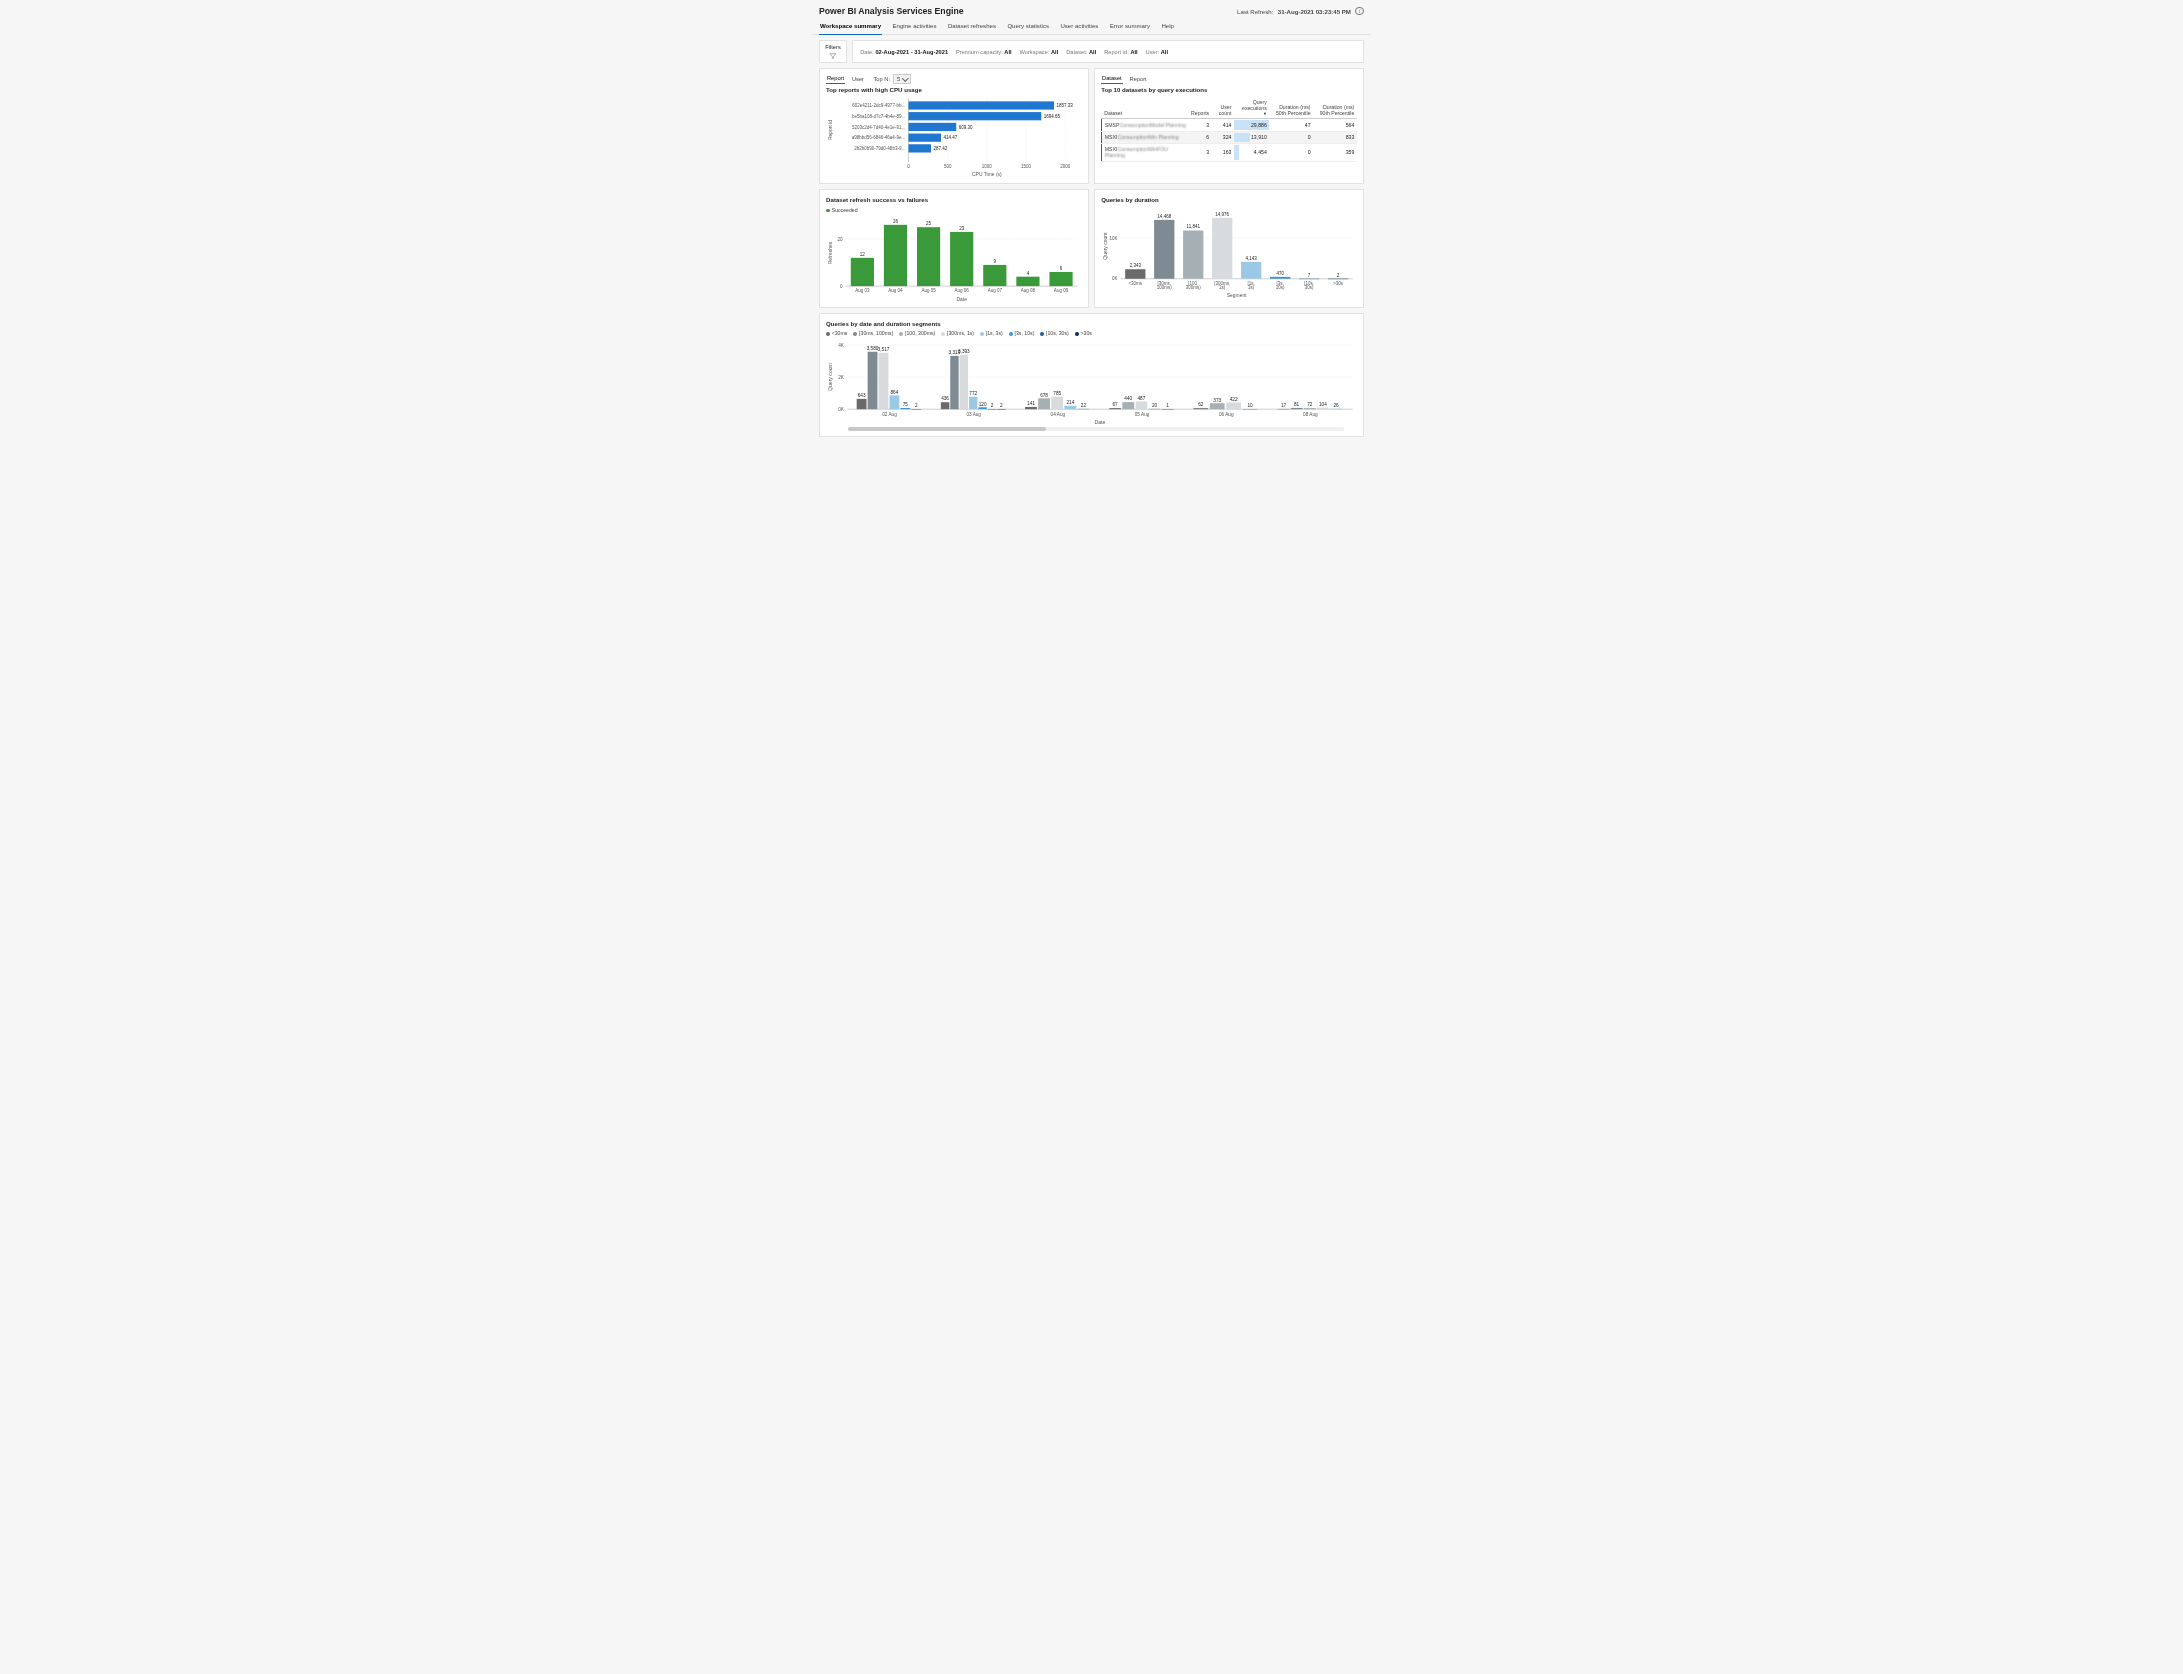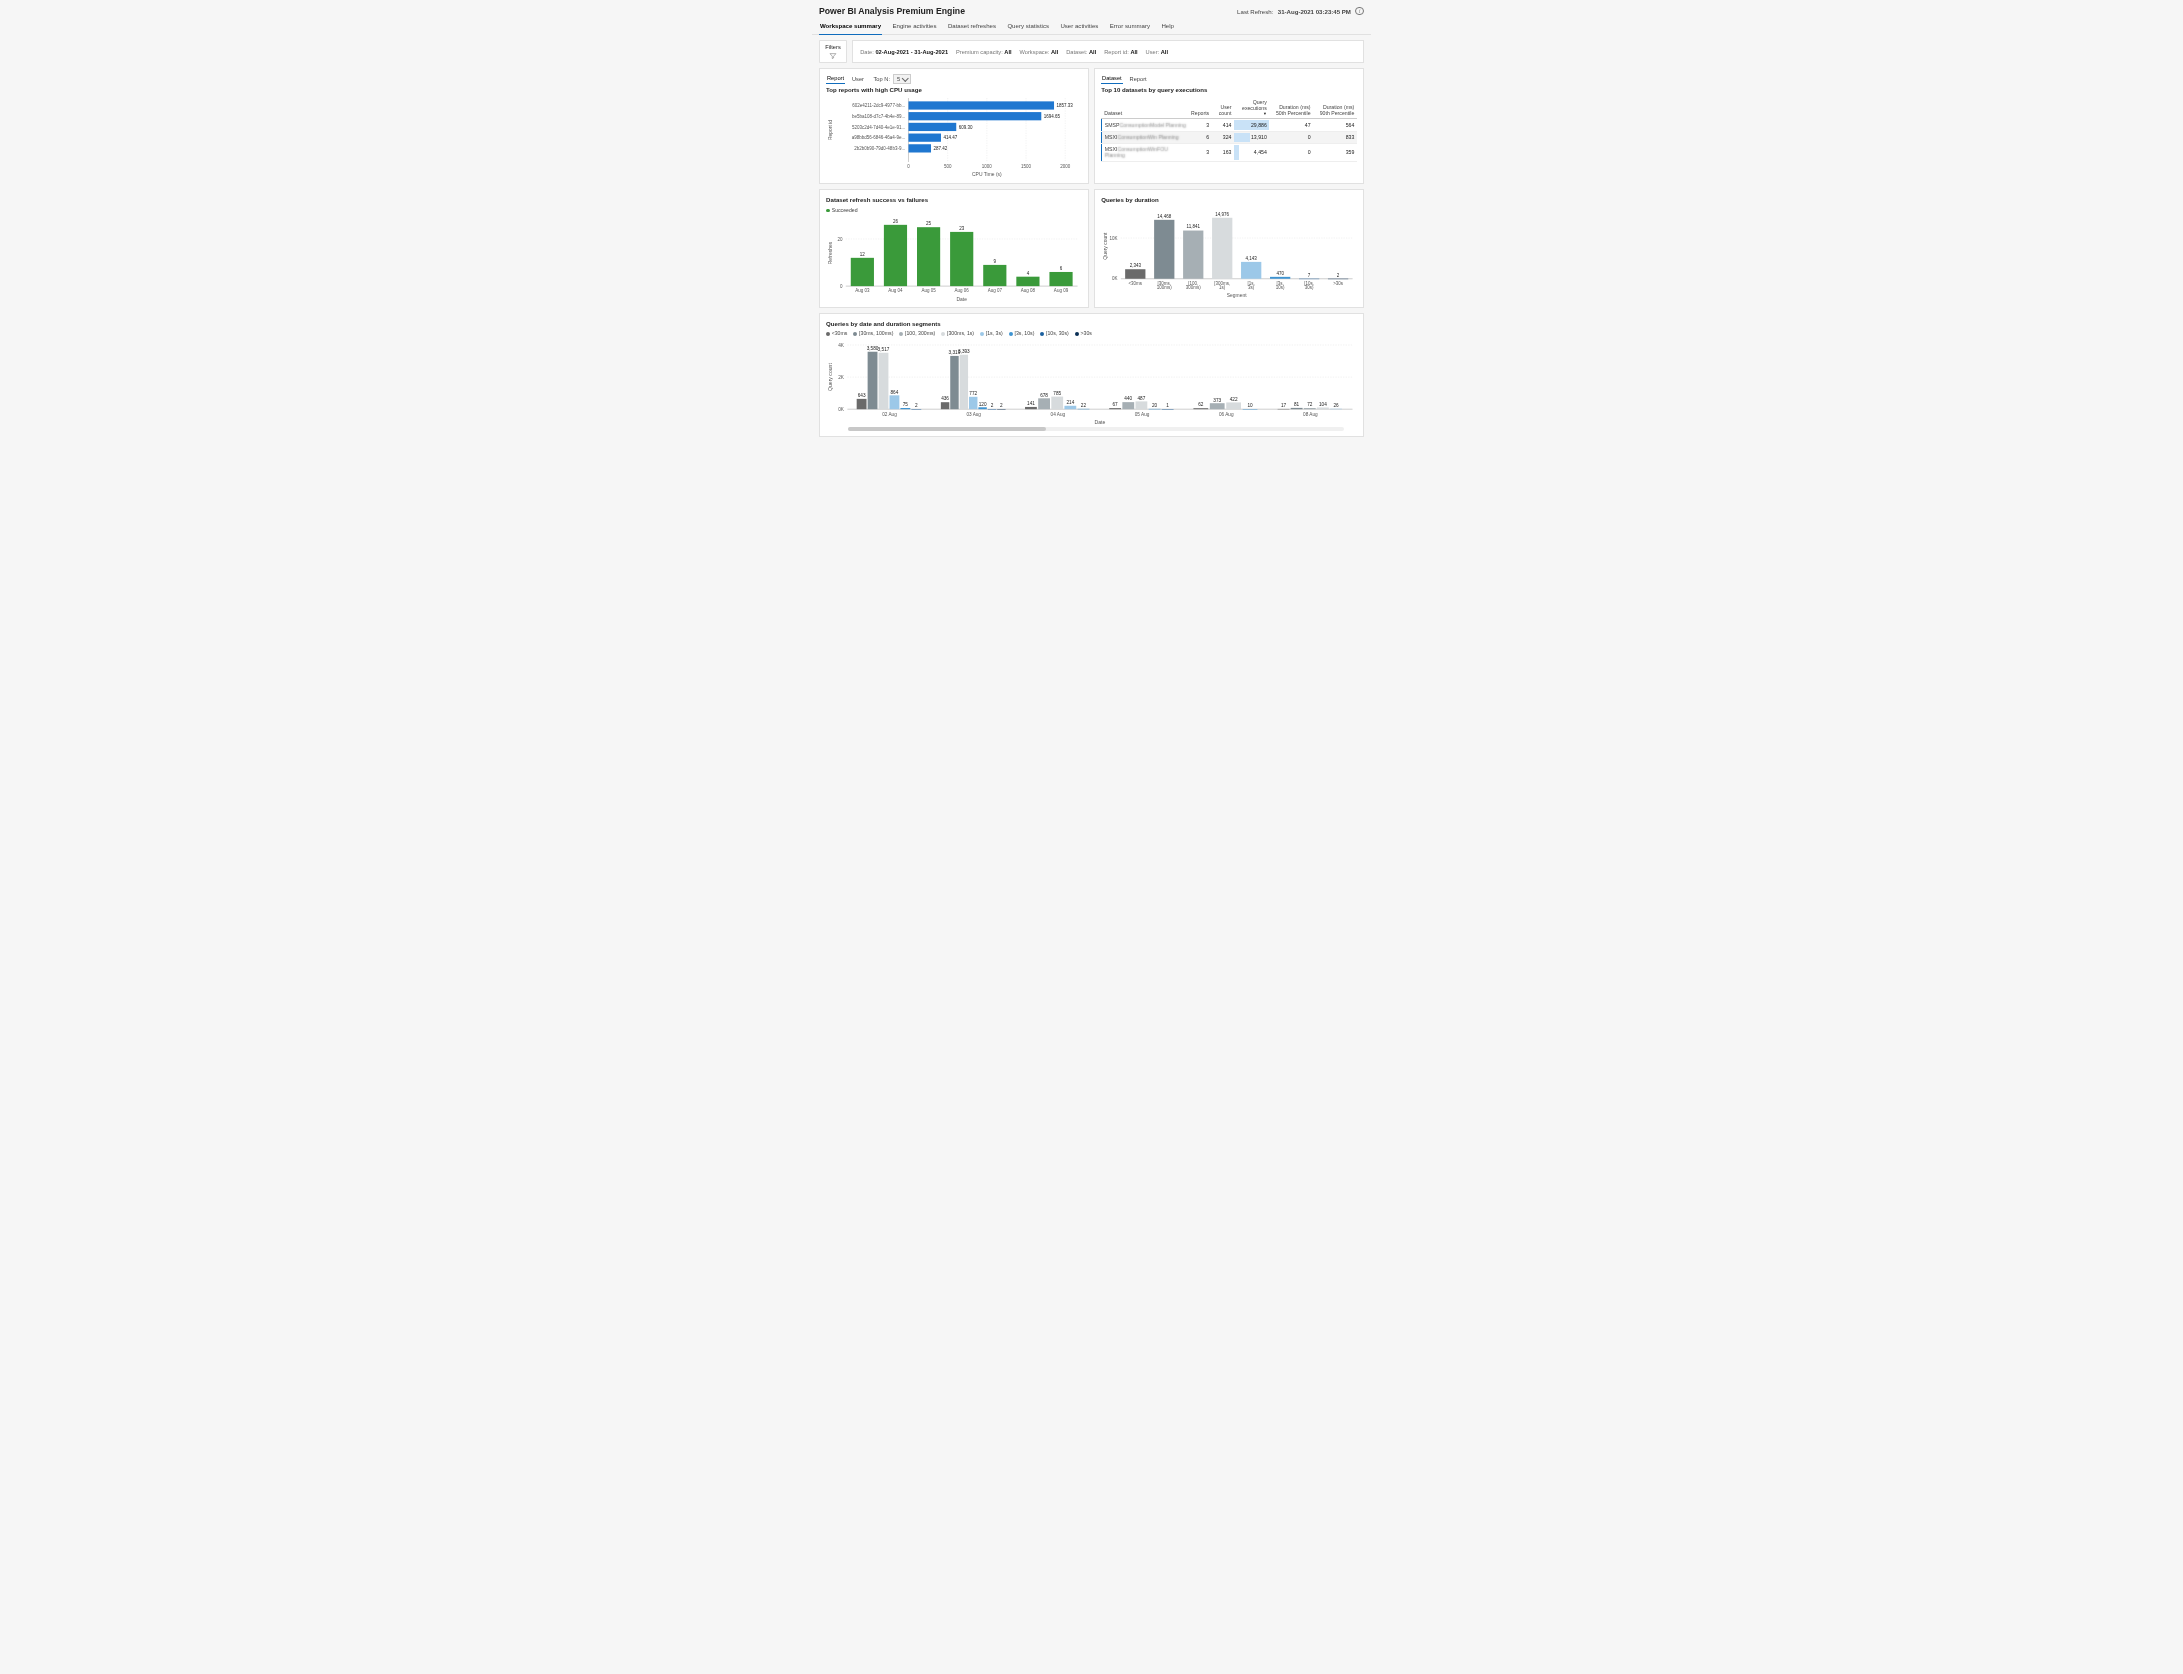--- a/index.html
+++ b/index.html
@@ -75,21 +75,21 @@
   .scroll-x{overflow-x:hidden;position:relative;}
   .hscroll{height:4.4px;margin:2.6px 13px 0 22px;background:#f0f0f0;border-radius:2.2px;position:relative;}
   .hscroll .thumb{position:absolute;left:0;width:40%;top:0;bottom:0;background:#c8c8c8;border-radius:2.2px;}
 </style>
 </head>
 <body>
 
 <div class="page">
 
   <div class="hdr">
-    <h1>Power BI Analysis Premium Engine</h1>
+    <h1>Power BI Analysis Services Engine</h1>
     <div class="refresh">
       <span>Last Refresh:</span>
       <strong>31-Aug-2021 03:23:45 PM</strong>
       <span class="info-icon">i</span>
     </div>
   </div>
 
   <div class="tabs" id="main-tabs">
       <span class="tab active">Workspace summary</span>
       <span class="tab">Engine activities</span>

